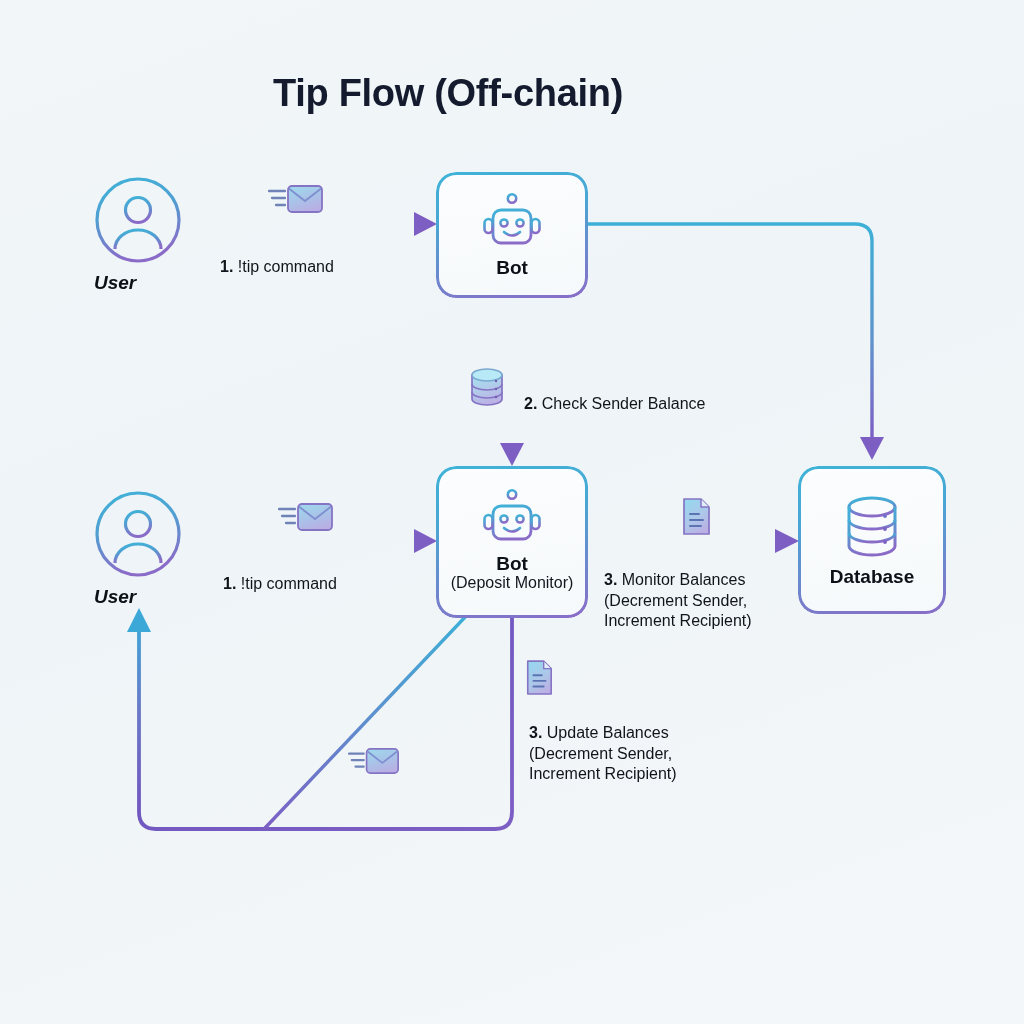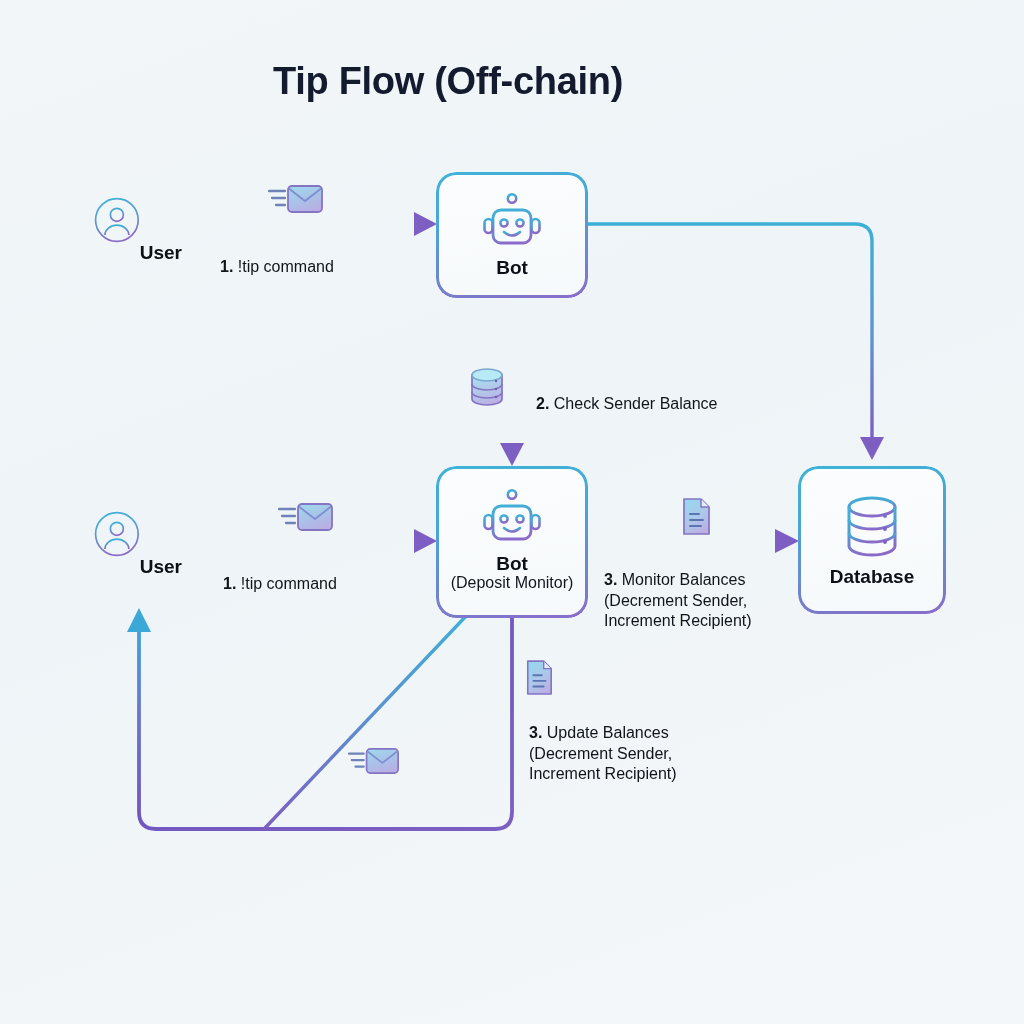--- a/index.html
+++ b/index.html
@@ -17,21 +17,21 @@
   }
   #wires {
     position: absolute;
     left: 0; top: 0;
     width: 1024px; height: 1024px;
   }
 
   
   .title {
     position: absolute;
-    left: 0; top: 60px;
+    left: 0; top: 72px;
     width: 896px;
     text-align: center;
     font-size: 38px;
     font-weight: bold;
     color: #141b2e;
     letter-spacing: -0.3px;
   }
 
   
   .node {
@@ -70,23 +70,24 @@
     font-weight: normal;
     color: #12161d;
     text-align: center;
     line-height: 1.15;
   }
 
   
   .actor {
     position: absolute;
     display: flex;
-    flex-direction: row;
-    align-items: flex-end;
+    flex-direction: column;
+    align-items: flex-start;
     z-index: 5;
+    font-style: italic;
   }
   .actor-label {
     font-size: 19px;
     font-weight: bold;
     color: #0c1017;
     margin-top: 8px;
   }
 
   
   .edge-label {
@@ -272,21 +273,21 @@
       </defs>
       <path d="M 4 8 L 4 32 a 15 6 0 0 0 30 0 L 34 8 Z" fill="url(#dbMini)" stroke="#8573c4" stroke-width="1.7"></path>
       <ellipse cx="19" cy="8" rx="15" ry="6" fill="#b7eaf6" stroke="#7aa8cf" stroke-width="1.7"></ellipse>
       <path d="M 4 17 a 15 6 0 0 0 30 0" fill="none" stroke="#8573c4" stroke-width="1.5"></path>
       <path d="M 4 25 a 15 6 0 0 0 30 0" fill="none" stroke="#8573c4" stroke-width="1.5"></path>
       <circle cx="28" cy="14" r="1.2" fill="#6f5cb5"></circle>
       <circle cx="28" cy="22" r="1.2" fill="#6f5cb5"></circle>
       <circle cx="28" cy="30" r="1.2" fill="#6f5cb5"></circle>
     </svg>
   </div>
-  <div class="edge-label" style="left:536px; top:374px;">
+  <div class="edge-label" style="left:524px; top:374px;">
     <b>2.</b><span class="rest"> Check Sender Balance</span>
   </div>
 
   <div class="mini-icon" style="left:278px; top:500px;">
     <svg width="56" height="34" viewBox="0 0 56 34">
       <defs>
         <linearGradient id="envGrad2" x1="0.2" y1="0" x2="0.6" y2="1">
           <stop offset="0%" stop-color="#9fd8ec"></stop>
           <stop offset="50%" stop-color="#a9c3e8"></stop>
           <stop offset="100%" stop-color="#b9aee3"></stop>

